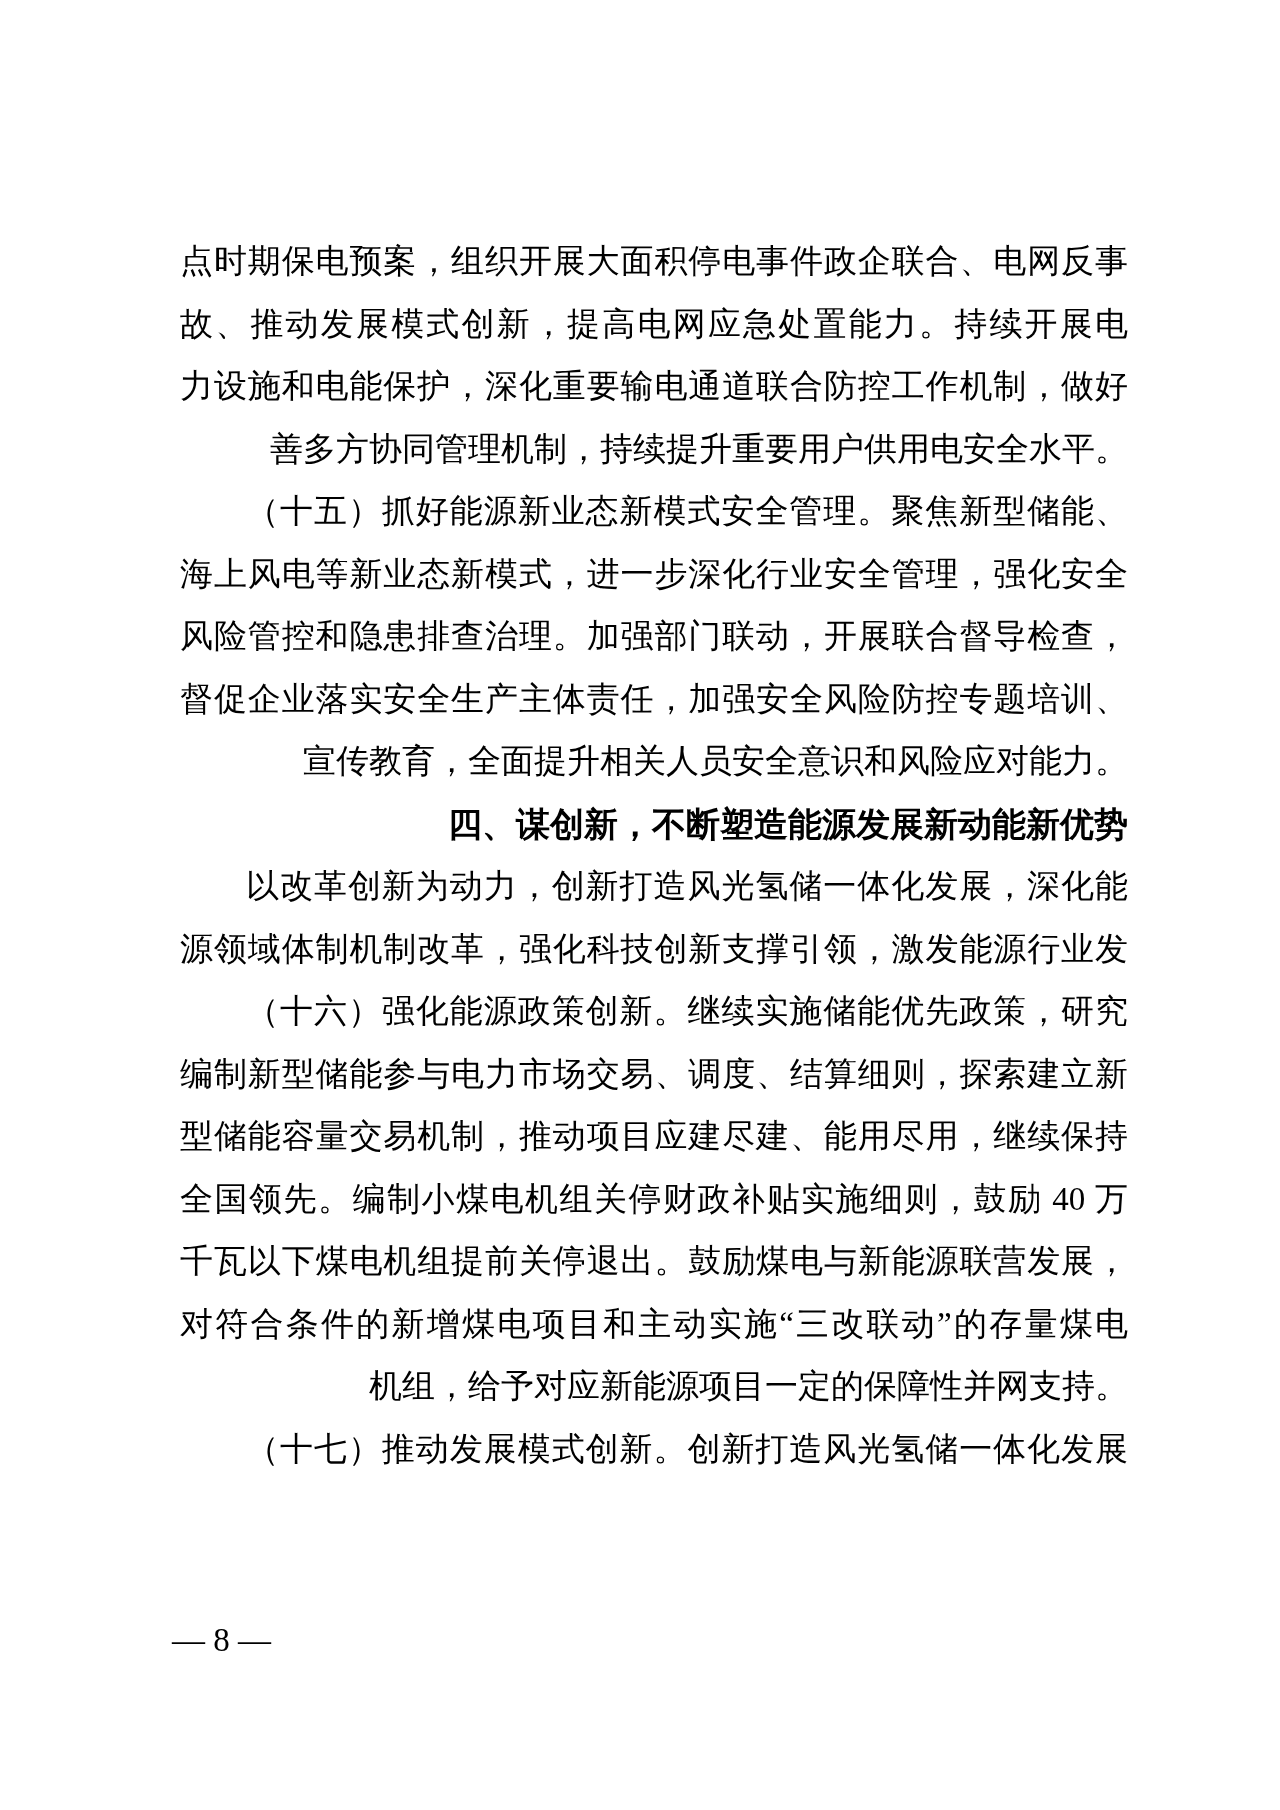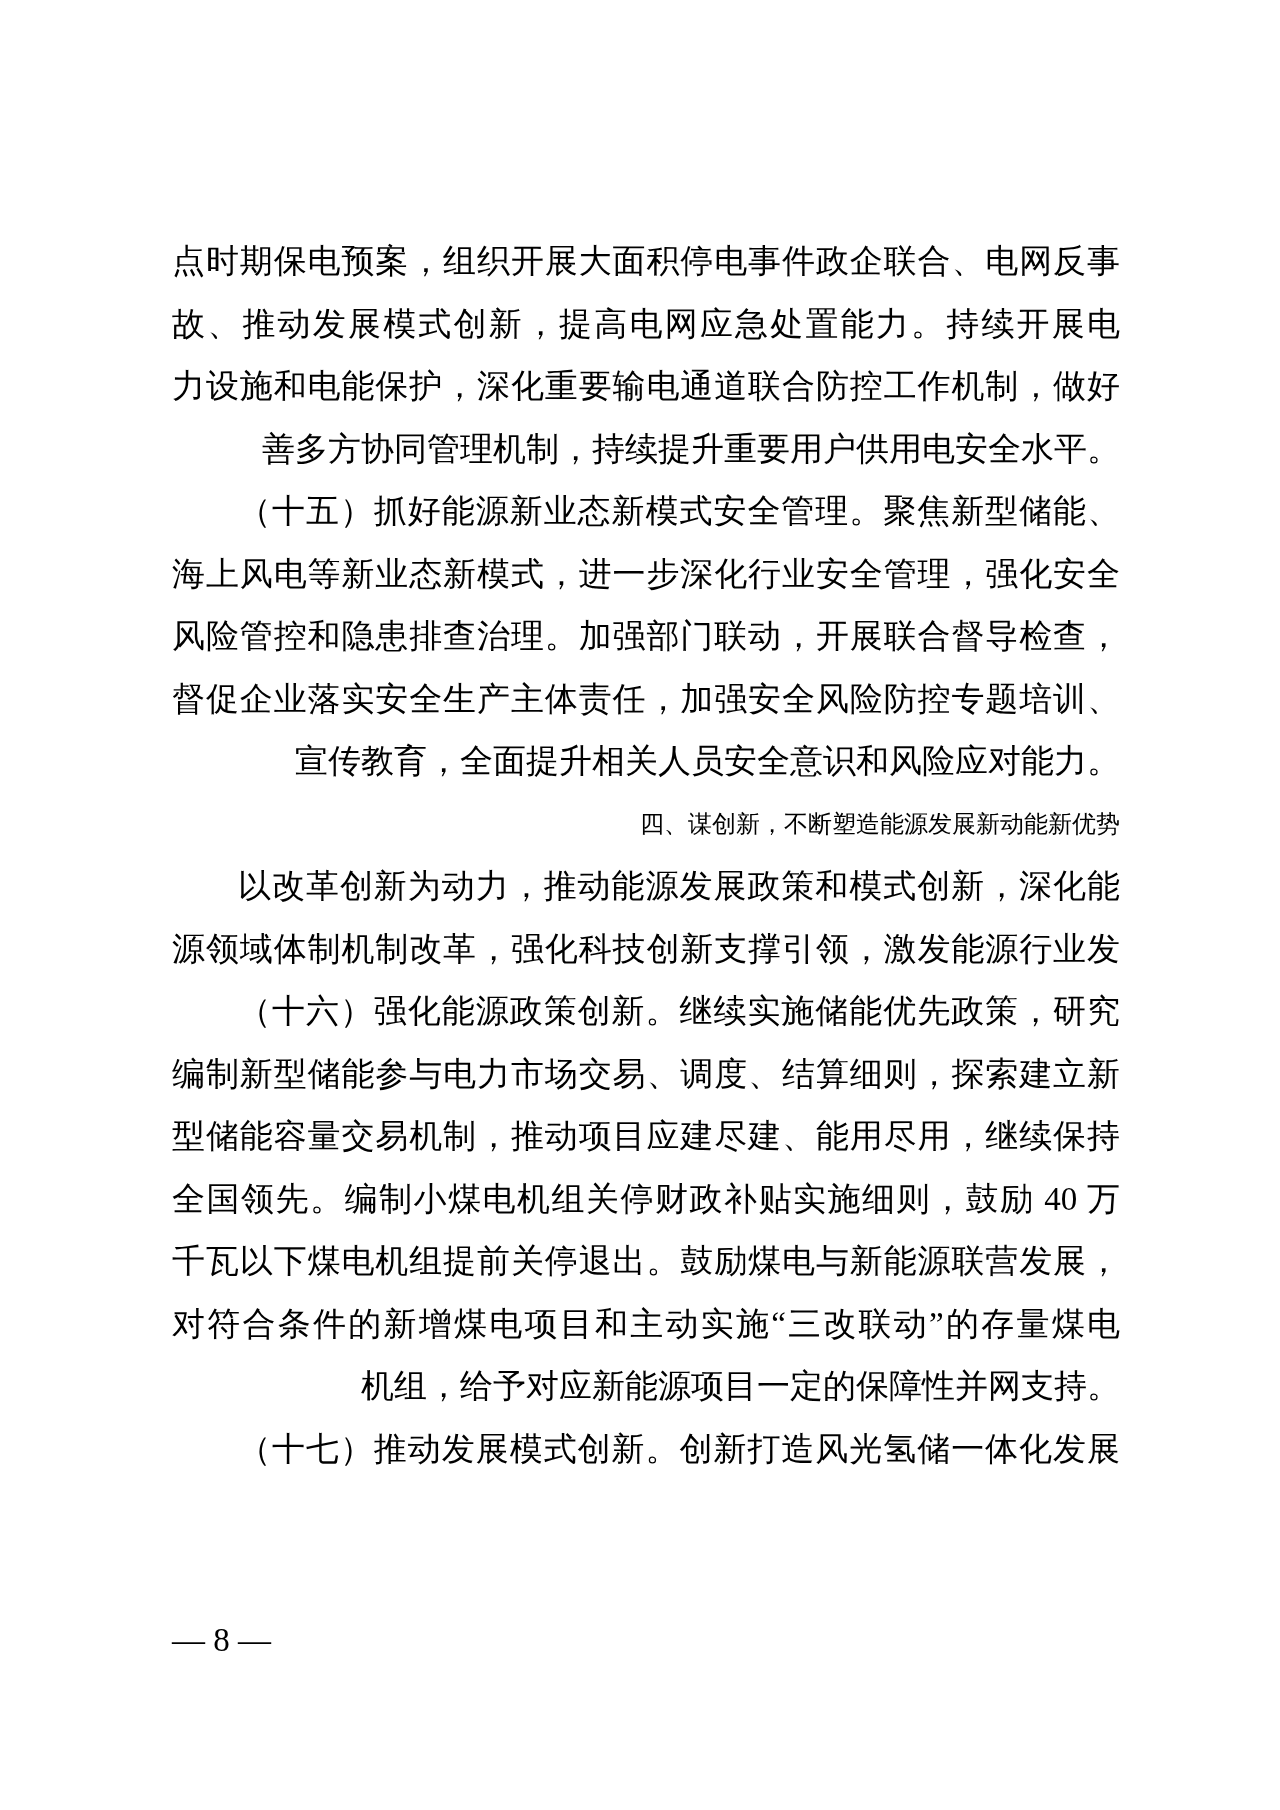--- a/index.html
+++ b/index.html
@@ -10,21 +10,21 @@
   .page {
     position: relative;
     width: 1280px;
     height: 1810px;
     background: #ffffff;
     overflow: hidden;
     color: #000000;
   }
   .doc-body {
     position: absolute;
-    left: 172px;
+    left: 180px;
     top: 230px;
     width: 948px;
     font-family: "Liberation Serif", "DejaVu Serif", serif;
     font-size: 33px;
     line-height: 62.5px;
     color: #000000;
   }
   .line {
     margin: 0;
     padding: 0;
@@ -36,22 +36,22 @@
     text-align: justify;
     text-align-last: justify;
     text-justify: inter-character;
   }
   
   .line.ind {
     text-indent: 2em;
   }
   .line.heading {
     font-family: "Liberation Sans", "DejaVu Sans", sans-serif;
-    font-weight: normal;
-    font-size: 24px;
+    font-weight: bold;
+    font-size: 34px;
   }
   .page-footer {
     position: absolute;
     left: 172px;
     top: 1620px;
     font-family: "Liberation Serif", "DejaVu Serif", serif;
     font-size: 33px;
     line-height: 40px;
     color: #000000;
   }
@@ -65,21 +65,21 @@
     <div class="line fill">点时期保电预案，组织开展大面积停电事件政企联合、电网反事</div>
     <div class="line fill">故、推动发展模式创新，提高电网应急处置能力。持续开展电</div>
     <div class="line fill">力设施和电能保护，深化重要输电通道联合防控工作机制，做好</div>
     <div class="line">善多方协同管理机制，持续提升重要用户供用电安全水平。</div>
     <div class="line fill ind">（十五）抓好能源新业态新模式安全管理。聚焦新型储能、</div>
     <div class="line fill">海上风电等新业态新模式，进一步深化行业安全管理，强化安全</div>
     <div class="line fill">风险管控和隐患排查治理。加强部门联动，开展联合督导检查，</div>
     <div class="line fill">督促企业落实安全生产主体责任，加强安全风险防控专题培训、</div>
     <div class="line">宣传教育，全面提升相关人员安全意识和风险应对能力。</div>
     <h2 class="line heading ind">四、谋创新，不断塑造能源发展新动能新优势</h2>
-    <div class="line fill ind">以改革创新为动力，推动能源发展政策和模式创新，深化能</div>
+    <div class="line fill ind">以改革创新为动力，创新打造风光氢储一体化发展，深化能</div>
     <div class="line fill">源领域体制机制改革，强化科技创新支撑引领，激发能源行业发</div>
     <div class="line fill ind">（十六）强化能源政策创新。继续实施储能优先政策，研究</div>
     <div class="line fill">编制新型储能参与电力市场交易、调度、结算细则，探索建立新</div>
     <div class="line fill">型储能容量交易机制，推动项目应建尽建、能用尽用，继续保持</div>
     <div class="line fill">全国领先。编制小煤电机组关停财政补贴实施细则，鼓励 40 万</div>
     <div class="line fill">千瓦以下煤电机组提前关停退出。鼓励煤电与新能源联营发展，</div>
     <div class="line fill">对符合条件的新增煤电项目和主动实施“三改联动”的存量煤电</div>
     <div class="line">机组，给予对应新能源项目一定的保障性并网支持。</div>
     <div class="line fill ind">（十七）推动发展模式创新。创新打造风光氢储一体化发展</div>
   </main>

